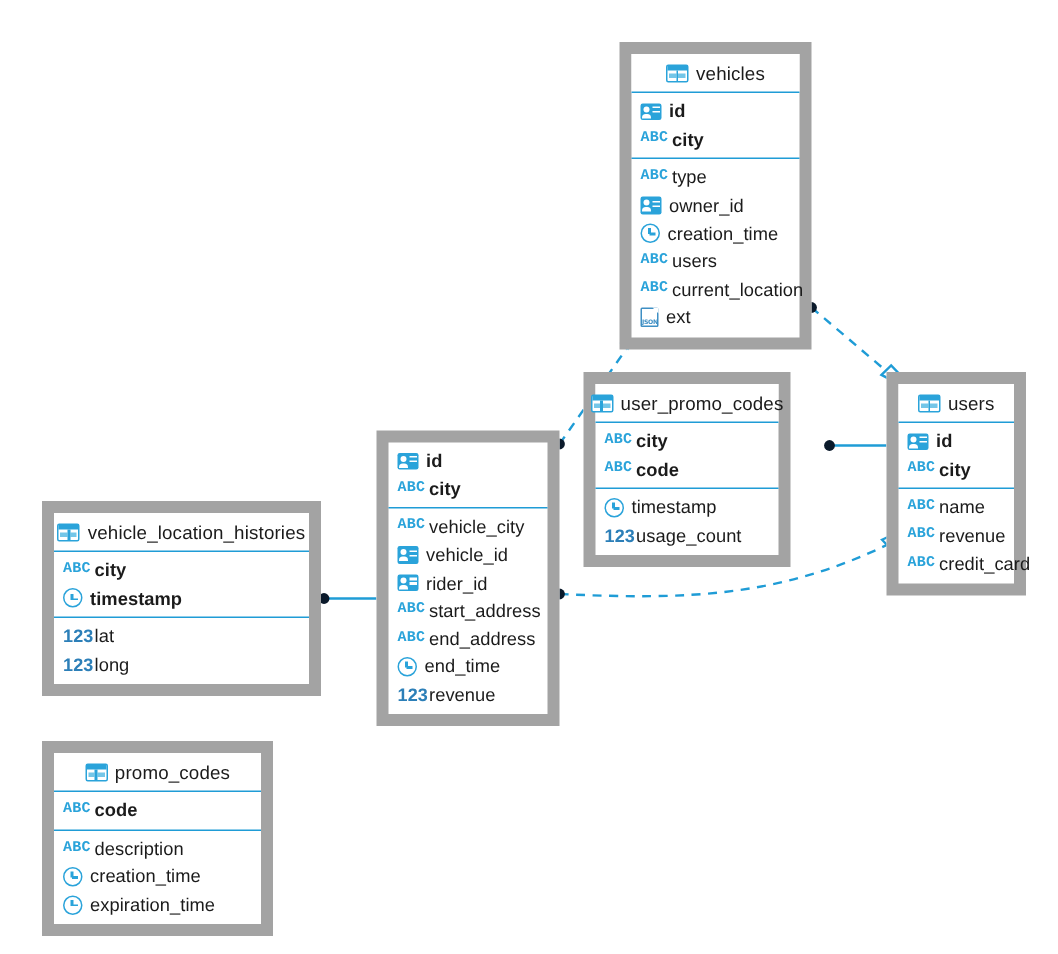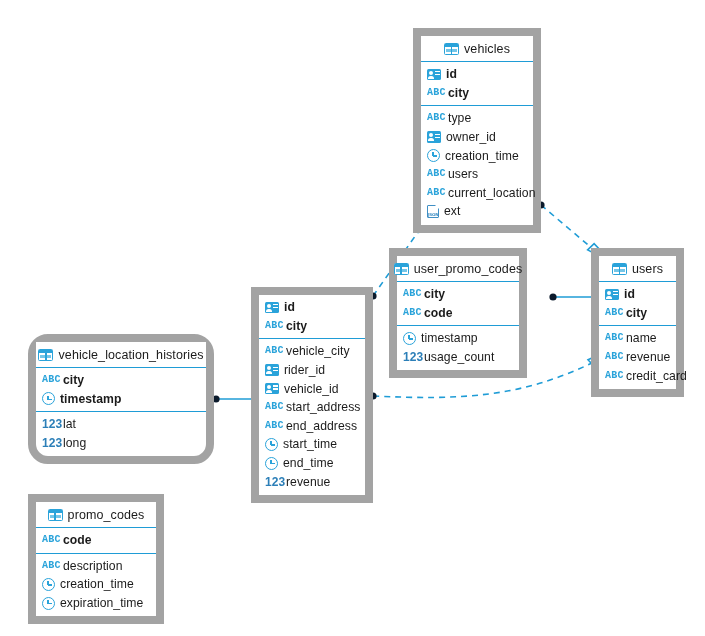--- a/index.html
+++ b/index.html
@@ -258,54 +258,50 @@
           <span class="ic-abc">ABC</span>
           <span class="col-name">vehicle_city</span>
         </div>
         <div class="col-row">
           <span class="ic-id">
             <u></u>
             <s></s>
             <b></b>
             <em></em>
           </span>
+          <span class="col-name">vehicle_id</span>
+        </div>
+        <div class="col-row">
+          <span class="ic-id">
+            <u></u>
+            <s></s>
+            <b></b>
+            <em></em>
+          </span>
           <span class="col-name">rider_id</span>
         </div>
         <div class="col-row">
-          <span class="ic-id">
-            <u></u>
-            <s></s>
-            <b></b>
-            <em></em>
-          </span>
-          <span class="col-name">vehicle_id</span>
-        </div>
-        <div class="col-row">
           <span class="ic-abc">ABC</span>
           <span class="col-name">start_address</span>
         </div>
         <div class="col-row">
           <span class="ic-abc">ABC</span>
           <span class="col-name">end_address</span>
-        </div>
-        <div class="col-row">
-          <span class="ic-clock"></span>
-          <span class="col-name">start_time</span>
         </div>
         <div class="col-row">
           <span class="ic-clock"></span>
           <span class="col-name">end_time</span>
         </div>
         <div class="col-row">
           <span class="ic-123">123</span>
           <span class="col-name">revenue</span>
         </div>
       </div>
     </div>
-    <div class="table-node" style="left: 28px; top: 334px; width: 186px; border-radius: 20px;">
+    <div class="table-node" style="left: 28px; top: 334px; width: 186px;">
       <div class="tbl-header">
         <span class="ic-table">
           <i></i>
           <i class="r"></i>
         </span>
         <span class="tbl-title">vehicle_location_histories</span>
       </div>
       <div class="pk-group">
         <div class="col-row pk">
           <span class="ic-abc">ABC</span>
@@ -320,21 +316,21 @@
         <div class="col-row">
           <span class="ic-123">123</span>
           <span class="col-name">lat</span>
         </div>
         <div class="col-row">
           <span class="ic-123">123</span>
           <span class="col-name">long</span>
         </div>
       </div>
     </div>
-    <div class="table-node" style="left: 28px; top: 494px; width: 136px;">
+    <div class="table-node" style="left: 28px; top: 494px; width: 154px;">
       <div class="tbl-header">
         <span class="ic-table">
           <i></i>
           <i class="r"></i>
         </span>
         <span class="tbl-title">promo_codes</span>
       </div>
       <div class="pk-group">
         <div class="col-row pk">
           <span class="ic-abc">ABC</span>

